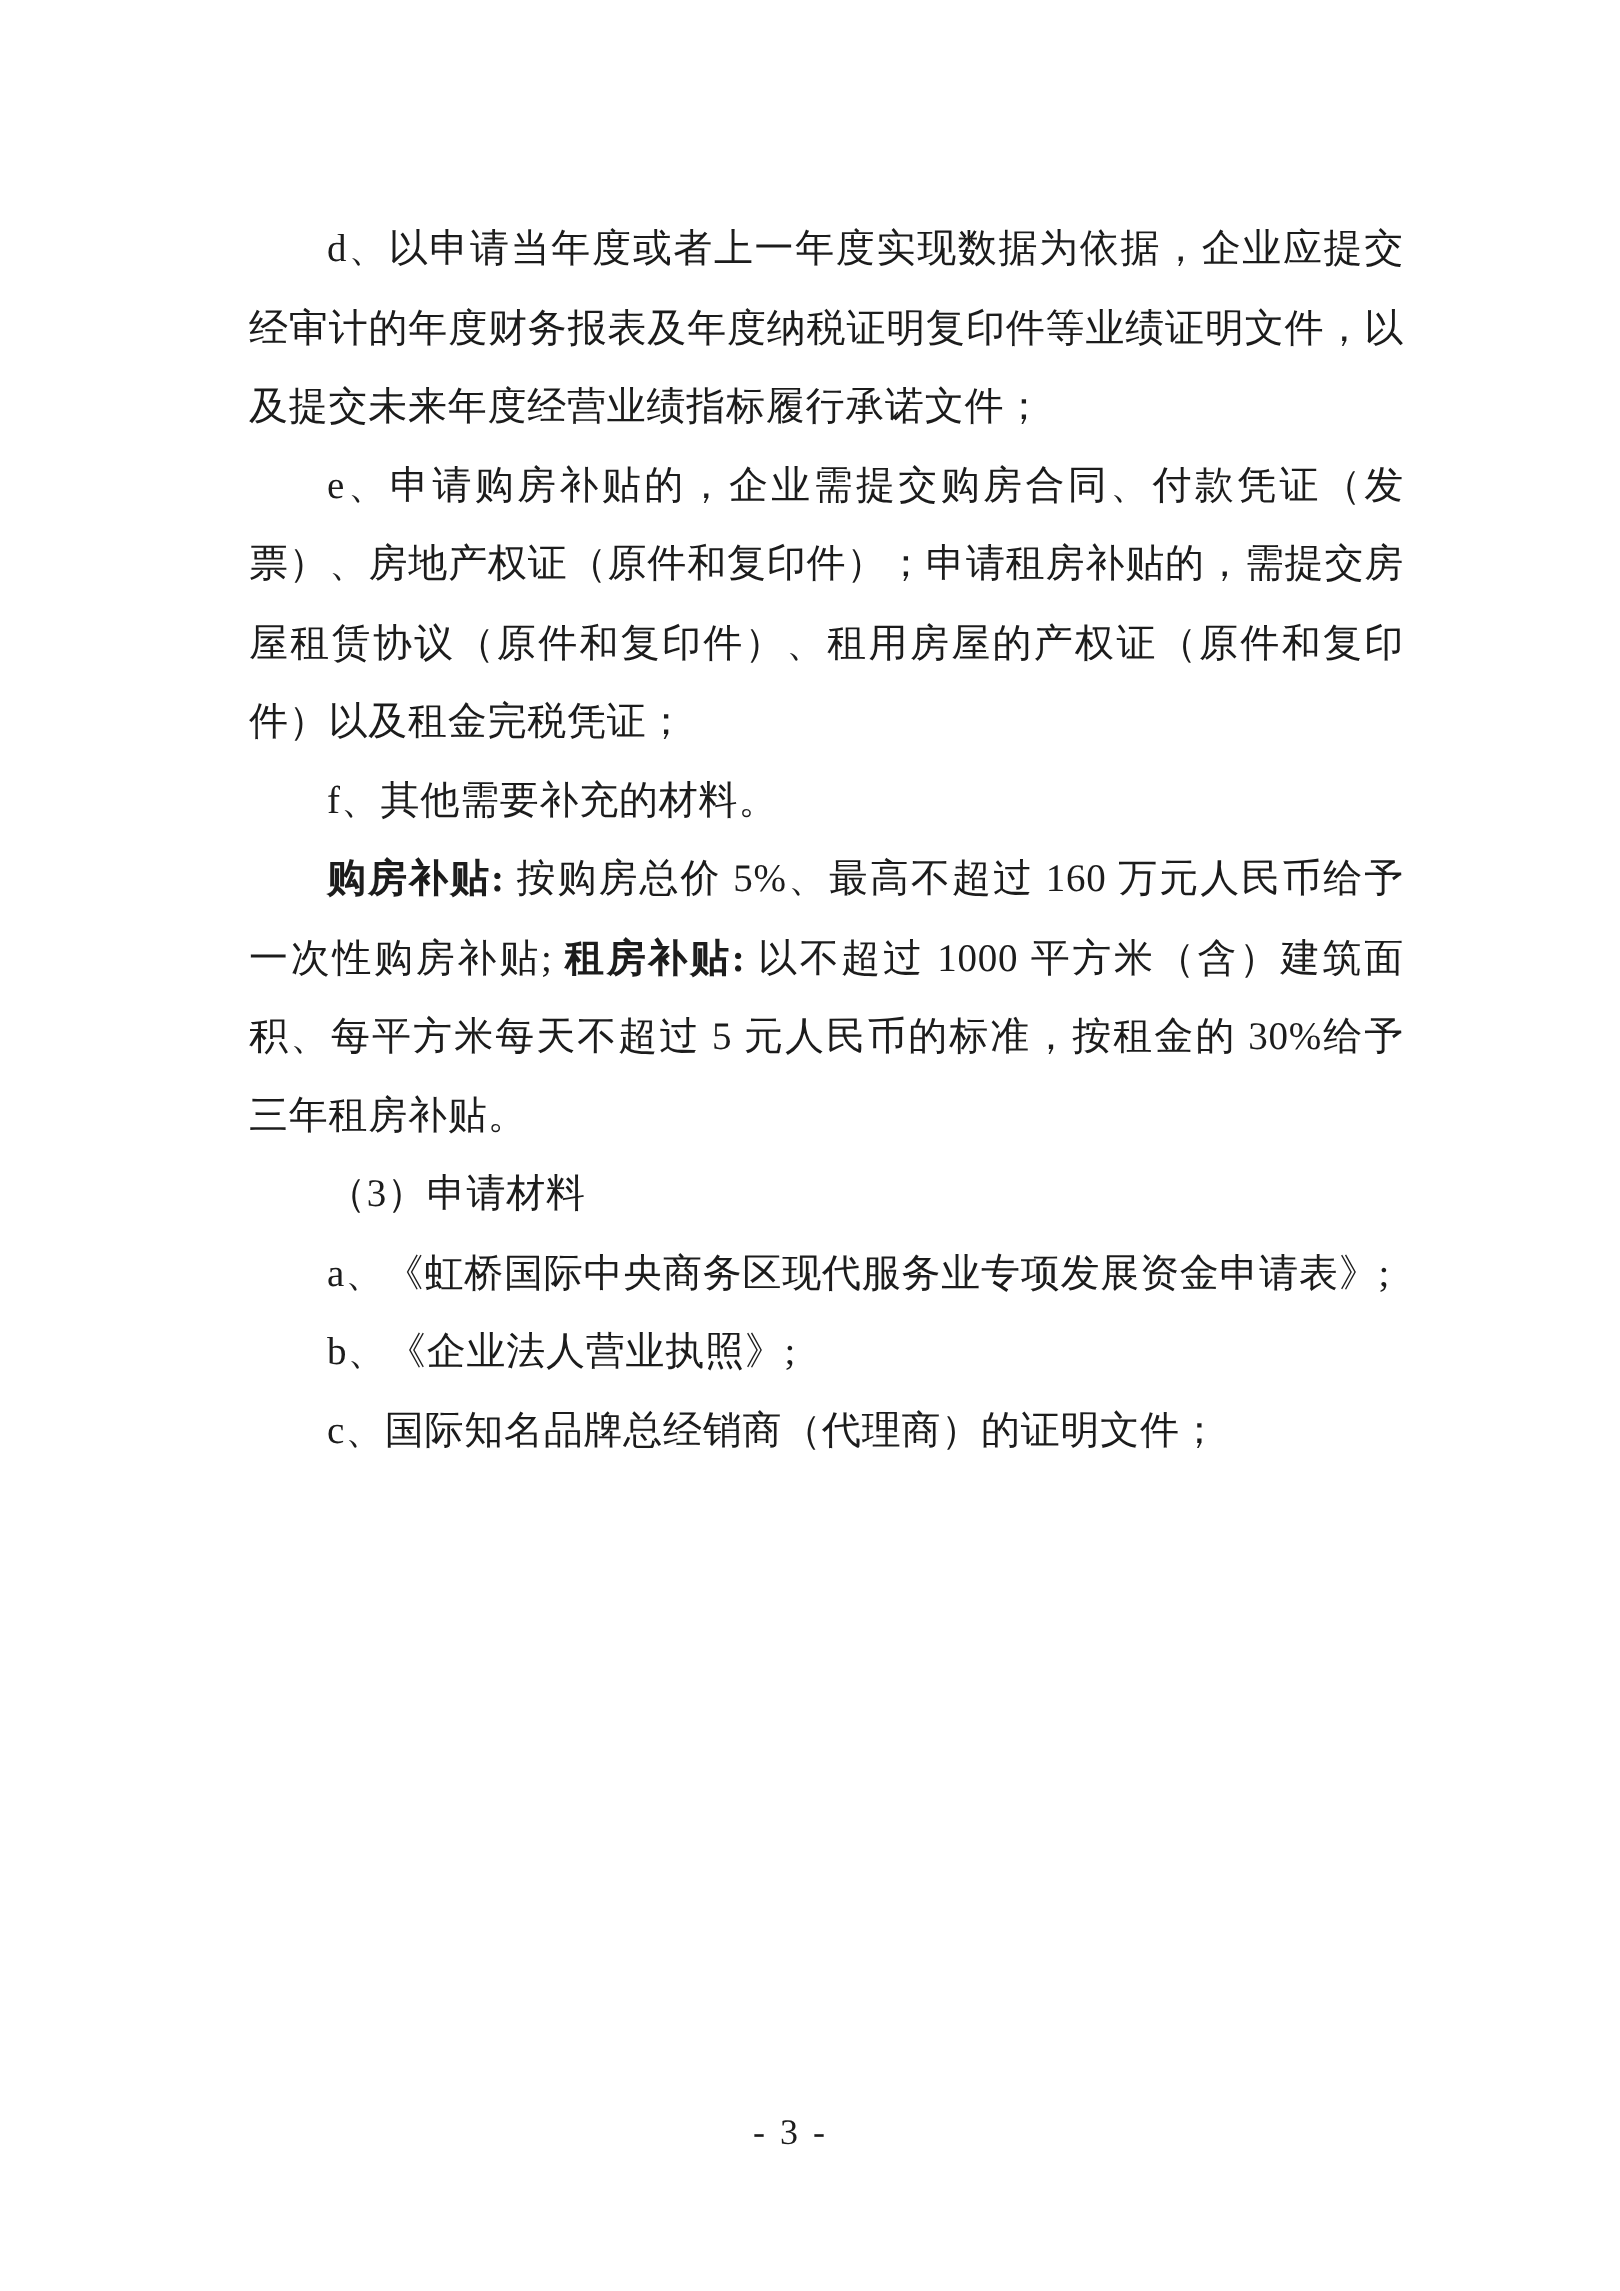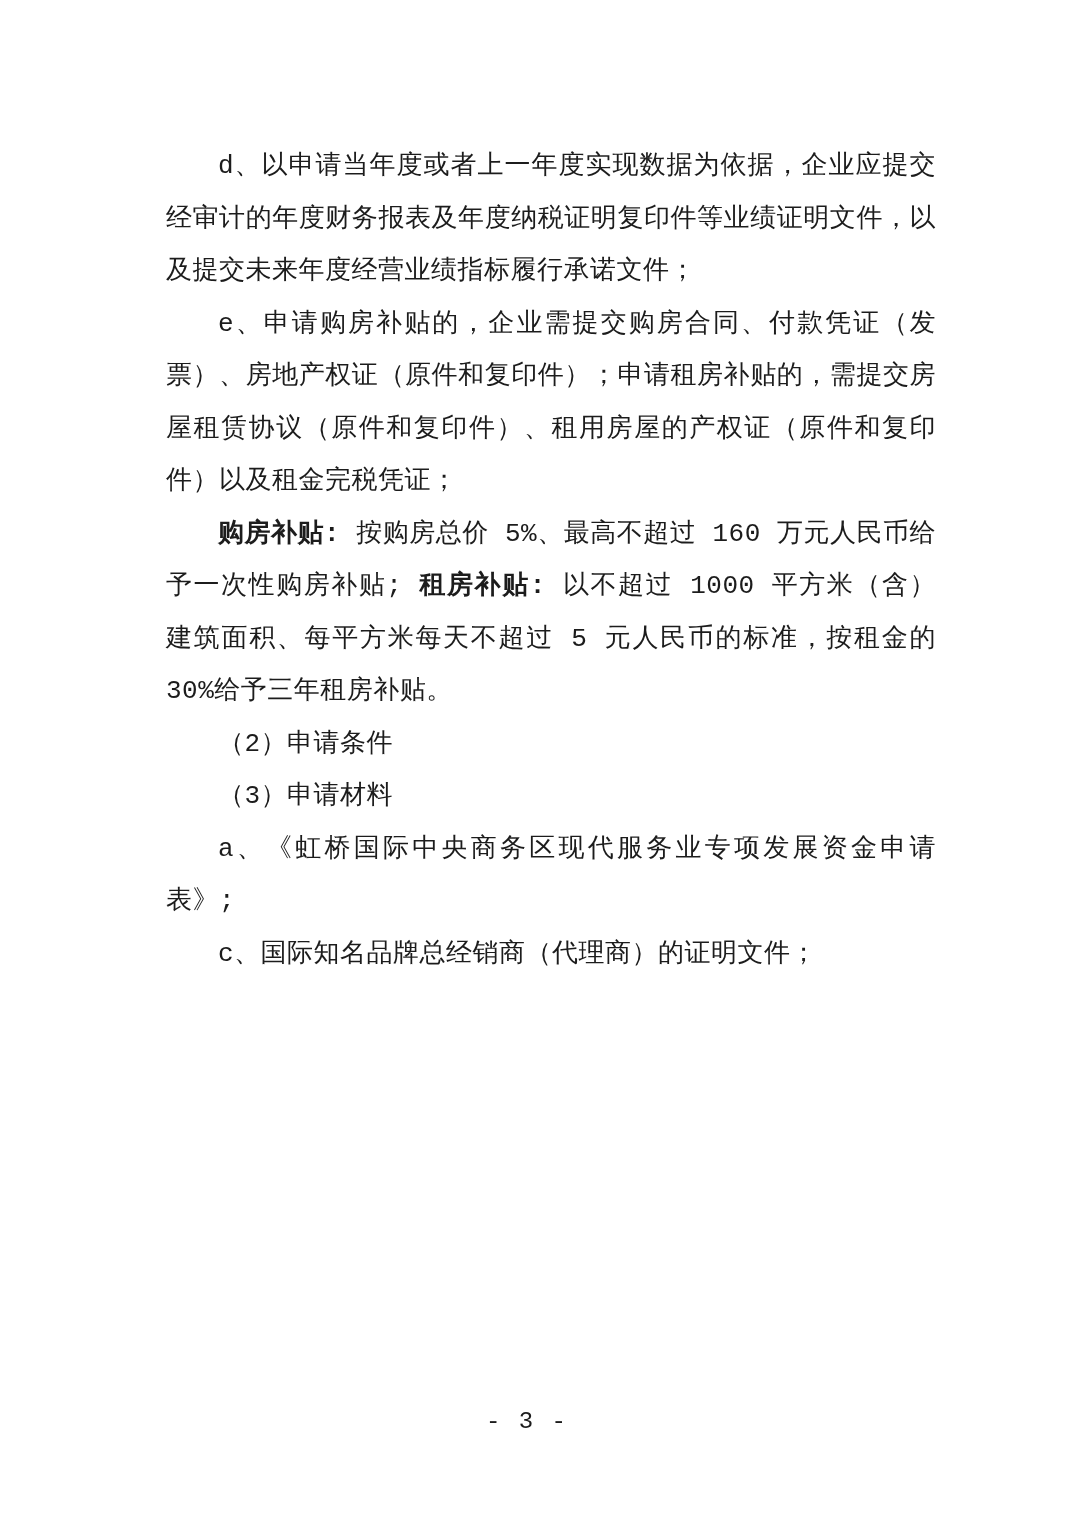--- a/index.html
+++ b/index.html
@@ -6,21 +6,21 @@
     margin: 0;
     padding: 0;
     background: #ffffff;
   }
   .page {
     position: relative;
     width: 1080px;
     height: 1527px;
     background: #ffffff;
     overflow: hidden;
-    font-family: Liberation Mono, monospace;
+    font-family: Liberation Serif, serif;
     color: #1c1c1c;
   }
   .content {
     position: absolute;
     left: 166px;
     top: 140px;
     width: 770px;
     font-size: 26px;
     line-height: 52.5px;
     text-align: justify;
@@ -50,32 +50,33 @@
 </head>
 <body>
 
 <div class="page">
   <div class="content">
 
     <p class="para"><span>d、以申请当年度或者上一年度实现数据为依据，企业应提交经审计的年度财务报表及年度纳税证明复印件等业绩证明文件，以及提交未来年度经营业绩指标履行承诺文件；</span></p>
 
     <p class="para"><span>e、申请购房补贴的，企业需提交购房合同、付款凭证（发票）、房地产权证（原件和复印件）；申请租房补贴的，需提交房屋租赁协议（原件和复印件）、租用房屋的产权证（原件和复印件）以及租金完税凭证；</span></p>
 
+    <p class="para"><span>f、其他需要补充的材料。</span></p>
 
 
 
 
     <p class="para"><span class="bold">购房补贴: </span><span>按购房总价 5%、最高不超过 160 万元人民币给予一次性购房补贴; </span><span class="bold">租房补贴: </span><span>以不超过 1000 平方米（含）建筑面积、每平方米每天不超过 5 元人民币的标准，按租金的 30%给予三年租房补贴。</span></p>
 
-    <p class="para"><span>（2）申请条件</span></p>
 
 
     <p class="para"><span>（3）申请材料</span></p>
 
     <p class="para"><span>a、《虹桥国际中央商务区现代服务业专项发展资金申请表》;</span></p>
 
+    <p class="para"><span>b、《企业法人营业执照》;</span></p>
 
     <p class="para"><span>c、国际知名品牌总经销商（代理商）的证明文件；</span></p>
 
   </div>
 
   <div class="footer">- 3 -</div>
 </div>
 
 </body></html>

